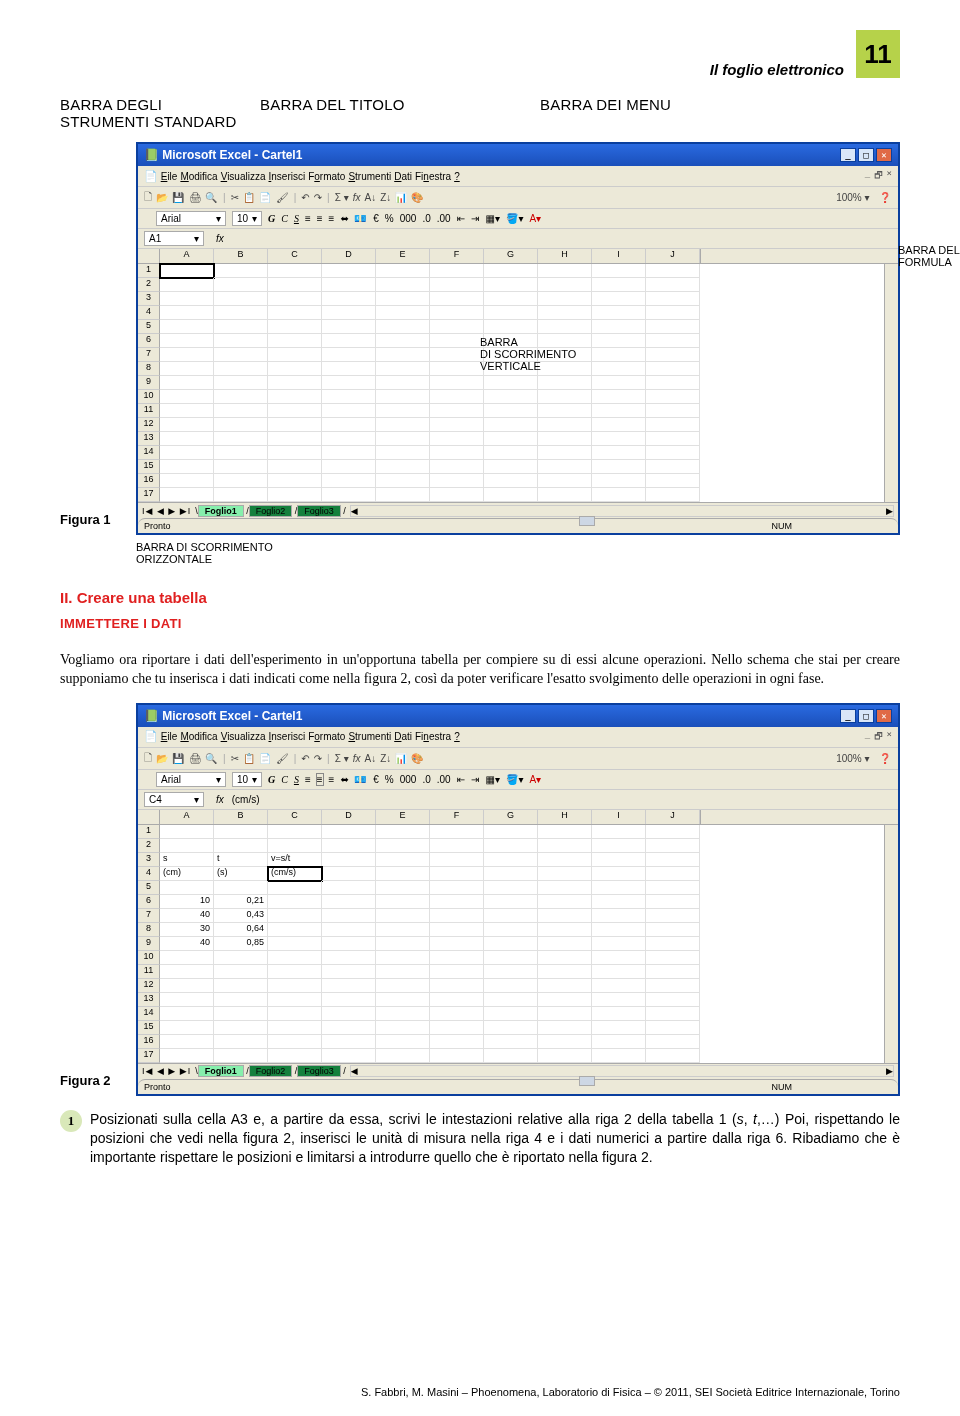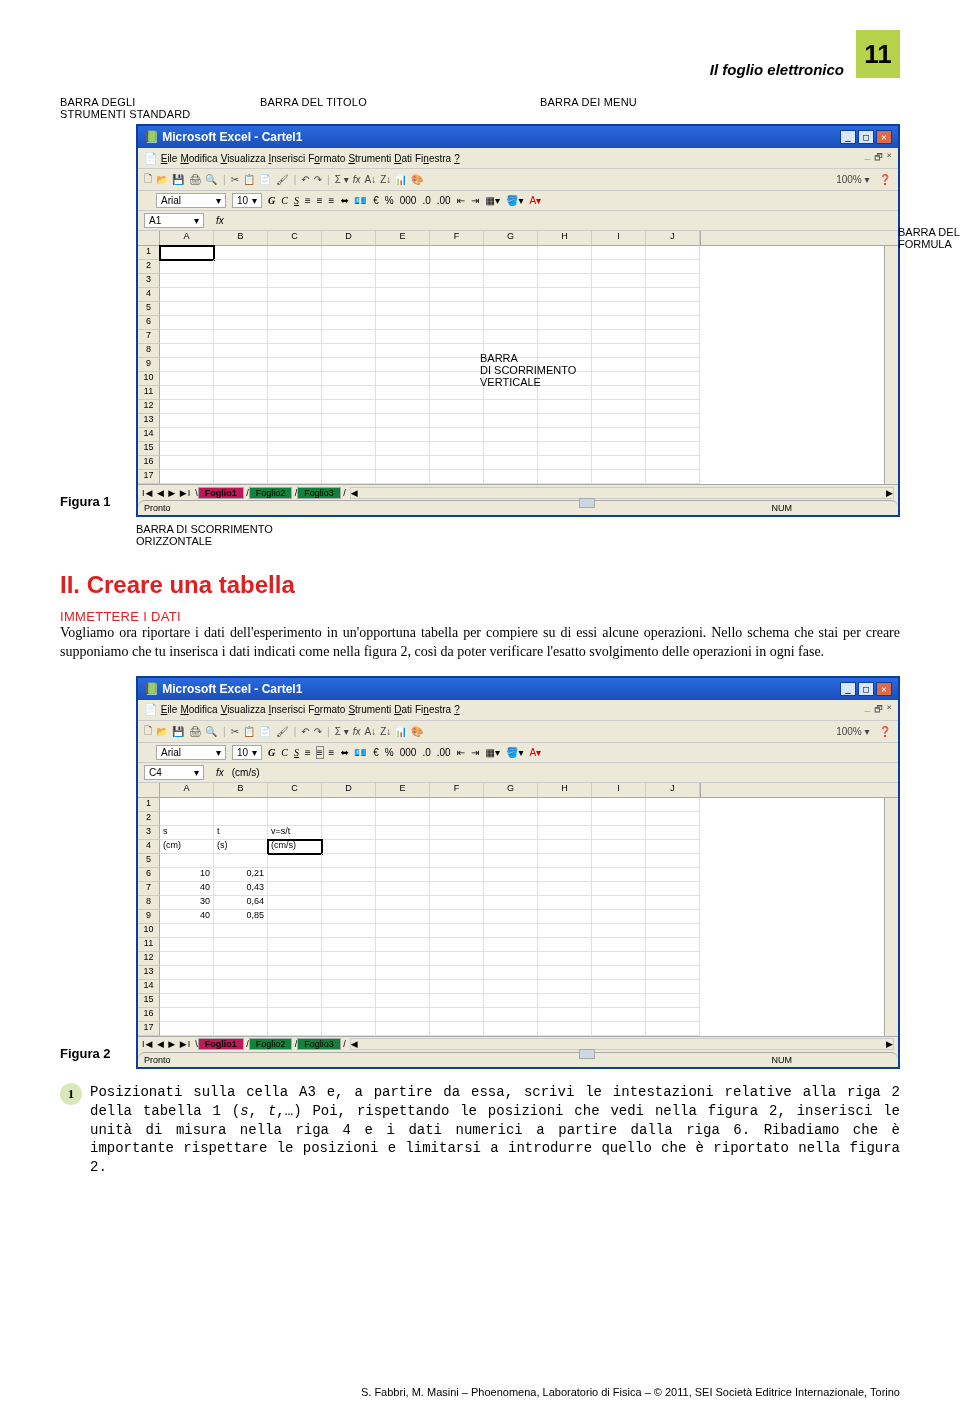--- a/index.html
+++ b/index.html
@@ -30,23 +30,23 @@
     font-size: 26px;
     font-weight: bold;
     width: 44px;
     height: 48px;
     display: flex;
     align-items: center;
     justify-content: center;
   }
   .labels-row {
     display: flex;
-    font-size: 11px;
+    font-size: 15px;
     letter-spacing: 0.2px;
-    margin-bottom: 4px;
+    margin-bottom: 12px;
   }
   .labels-row .lab1 { flex: 0 0 200px; }
   .labels-row .lab2 { flex: 0 0 280px; }
   .labels-row .lab3 { flex: 1; }
   .figure-block {
     display: flex;
     align-items: flex-end;
     gap: 8px;
     margin-bottom: 6px;
   }
@@ -133,42 +133,42 @@
   .row-h { width:22px; height:14px; border-bottom:1px solid #ccc; border-right:1px solid #aaa; text-align:center; font-size:9px; }
   .cells { position:relative; flex:1; }
   .cells .row { display:flex; height:14px; }
   .cells .cell { width:54px; height:14px; border-right:1px solid #e0e0e0; border-bottom:1px solid #e0e0e0; font-size:9px; padding:0 3px; text-align:right; overflow:hidden; white-space:nowrap; }
   .cells .cell.left { text-align:left; }
   .cells .cell.sel { outline:2px solid #000; outline-offset:-1px; }
   .annotation { position:absolute; font-size:11px; color:#000; line-height:1.1; pointer-events:none; }
   .vscroll { width:14px; background:#ece9d8; border-left:1px solid #aaa; }
   .sheet-bottom { display:flex; align-items:center; background:#ece9d8; border-top:1px solid #aaa; font-size:9px; height:16px; }
   .sheet-bottom .nav { padding:0 4px; letter-spacing:1px; }
-  .sheet-tab { border:1px solid #aaa; padding:0 6px; background:#be185d; }
+  .sheet-tab { border:1px solid #aaa; padding:0 6px; background:#86efac; }
   .sheet-tab.inactive { background:#15803d; }
   .hscroll { flex:1; margin:0 4px; height:12px; background:#ece9d8; border:1px solid #ccc; position:relative; }
   .hscroll .thumb { position:absolute; left:42%; width:16px; height:10px; background:#cdd7e4; border:1px solid #aaa; }
   .status-bar { display:flex; background:#ece9d8; border-top:1px solid #aaa; font-size:9px; padding:2px 6px;border-radius:7px; }
   .status-bar .num { margin-left:auto; margin-right:100px;padding-left:12px; }
   .after-label-1 {
     font-size: 11px;
     margin: 6px 0 24px 76px;
   }
   h2.section {
     color: #e02020;
     font-weight: bold;
-    font-size: 24px;
+    font-size: 15px;
     margin: 18px 0 10px 0;
   }
   h3.sub {
     color: #e02020;
-    font-weight: normal;
+    font-weight: bold;
     font-size: 13px;
     letter-spacing: 0.3px;
-    margin-bottom: 0;
+    margin-bottom: 20px;
   }
   p.body-text {
     font-family: Georgia, 'Times New Roman', serif;
     font-size: 14px;
     line-height: 1.35;
     margin-bottom: 14px;
     text-align: justify;
   }
   .step-block {
     display: flex;
@@ -177,21 +177,21 @@
   }
   .step-num {
     flex: 0 0 22px; height:22px;
     border-radius:50%;
     background:#d9e8b9;
     display:flex; align-items:center; justify-content:center;
     font-weight:bold; font-size:13px;
     font-family: Georgia, serif;
   }
   .step-text {
-    font-family: Liberation Mono, monospace;
+    font-family: Liberation Sans, sans-serif;
     font-size: 14px;
     line-height: 1.35;
     text-align: justify;
   }
   .step-text i { font-style: italic; }
   .footer-credit {
     position:absolute;
     bottom: 18px;
     left: 60px; right: 60px;
     font-family: Arial, sans-serif;
@@ -552,21 +552,21 @@
               <div class="cell"></div>
               <div class="cell"></div>
               <div class="cell"></div>
               <div class="cell"></div>
               <div class="cell"></div>
               <div class="cell"></div>
               <div class="cell"></div>
               <div class="cell"></div>
             </div>
 
-          <div class="annotation" style="top:106px; left:320px; white-space:pre;">BARRA
+          <div class="annotation" style="top:72px; left:320px; white-space:pre;">BARRA
 DI SCORRIMENTO
 VERTICALE</div>
         </div>
         <div class="vscroll" style="width:14px;"></div>
       </div>
     </div>
 
     <div class="sheet-bottom">
       <span class="nav">I◀ ◀ ▶ ▶I</span>
       <span>\<span class="sheet-tab" style="font-weight:bold;">Foglio1</span> /<span class="sheet-tab inactive">Foglio2</span> /<span class="sheet-tab inactive">Foglio3</span> /</span>

